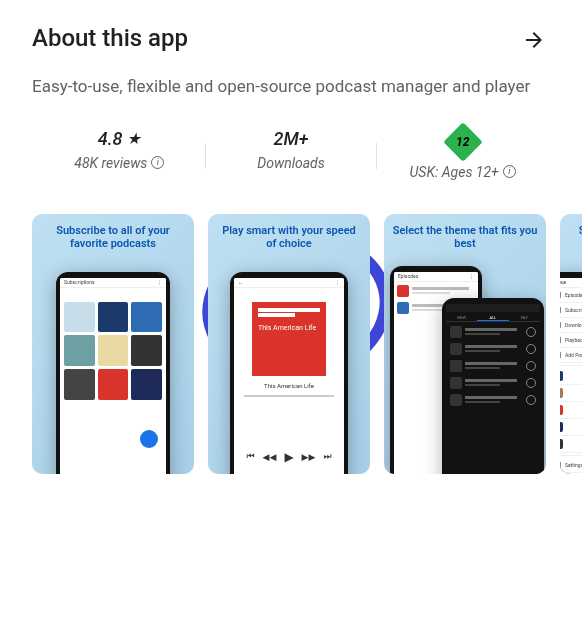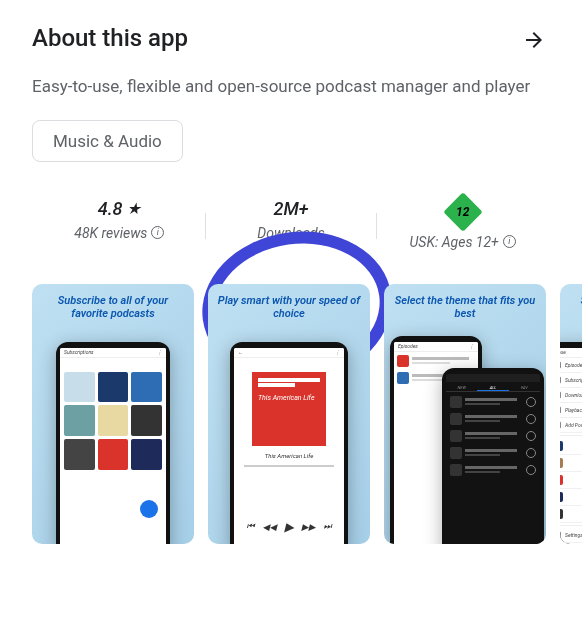--- a/index.html
+++ b/index.html
@@ -29,21 +29,21 @@
   }
   .arrow-btn {
     width: 32px; height: 32px;
     display: flex; align-items: center; justify-content: center;
     cursor: pointer;
   }
   .description {
     font-size: 17px;
     line-height: 1.5;
     color: #5f6368;
-    margin-bottom: 20px;
+    margin-bottom: 28px;
   }
   .chip-row { margin-bottom: 36px; }
   .chip {
     display: inline-block;
     padding: 10px 20px;
     border: 1px solid #dadce0;
     border-radius: 8px;
     font-size: 17px;
     color: #5f6368;
     background: #fff;
@@ -126,21 +126,20 @@
     top: 232px;
     pointer-events: none;
     transform: rotate(-8deg);
   }
   
   .screenshots {
     display: flex;
     gap: 14px;
     padding-left: 32px;
     overflow: hidden;
-    font-style: italic;
   }
   .shot {
     flex: 0 0 162px;
     height: 260px;
     border-radius: 10px;
     background: linear-gradient(135deg,#bfe0f2 0%,#a6cfe8 100%);
     position: relative;
     overflow: hidden;
     padding: 10px 8px 0;
   }
@@ -225,23 +224,20 @@
     <h2>About this app</h2>
     <div class="arrow-btn">
       <svg width="24" height="24" viewBox="0 0 24 24">
           <path d="M4 11h12.17l-5.59-5.59L12 4l8 8-8 8-1.41-1.41L16.17 13H4z" fill="#202124"></path>
         </svg>
     </div>
   </div>
 
   <div class="description">Easy-to-use, flexible and open-source podcast manager and player</div>
 
-  <div class="chip-row">
-    <span class="chip">Music &amp; Audio</span>
-  </div>
 
   <div class="stats">
     <div class="stat">
       <div class="stat-top">
         <span>4.8</span>
         <span class="star">★</span>
       </div>
       <div class="stat-bottom">
         <span>48K reviews</span>
         <span class="info-icon">i</span>

